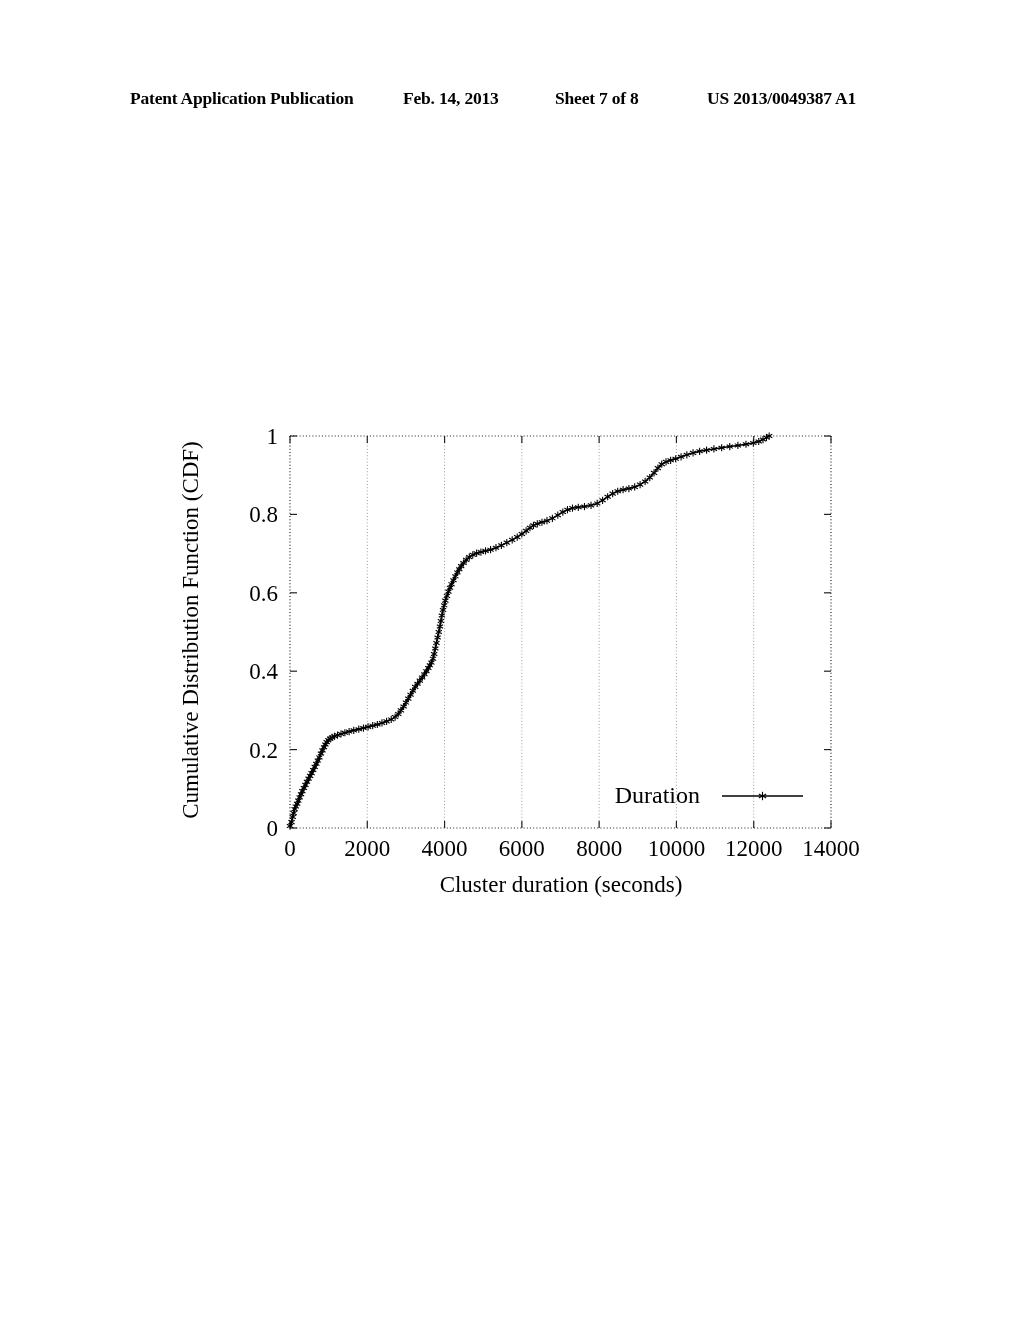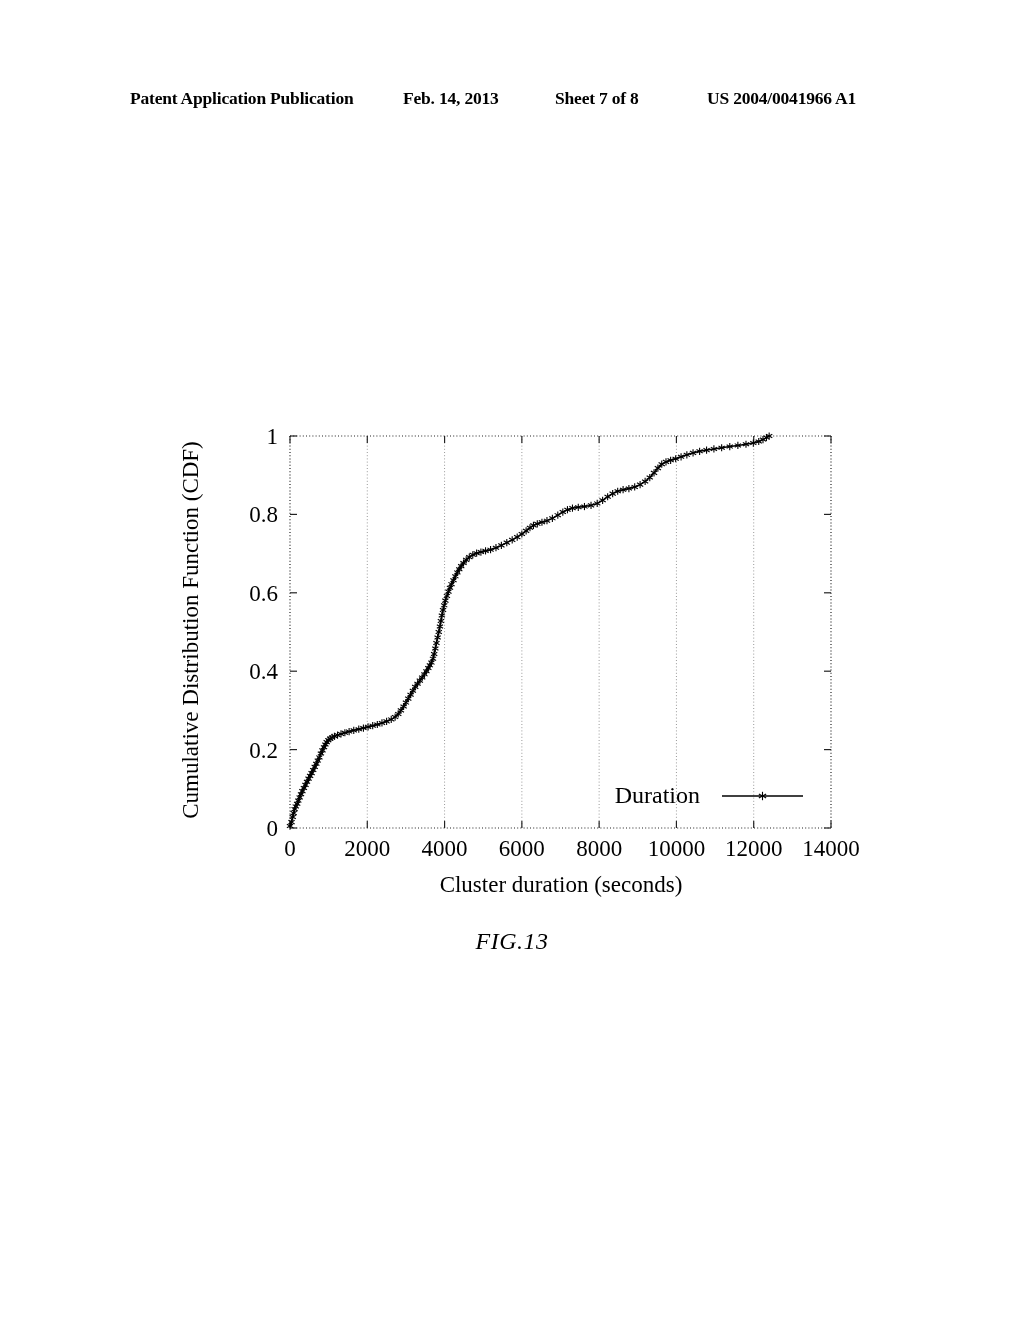--- a/index.html
+++ b/index.html
@@ -62,21 +62,21 @@
     letter-spacing: 0.5px;
   }
 </style>
 </head>
 <body>
 
 <div id="patent-header">
   <span class="h-pub">Patent Application Publication</span>
   <span class="h-date">Feb. 14, 2013</span>
   <span class="h-sheet">Sheet 7 of 8</span>
-  <span class="h-num">US 2004/0041966 A1</span>
+  <span class="h-num">US 2013/0049387 A1</span>
 </div>
 
 <div id="figure-block">
 
   <svg id="chart-svg" width="1024" height="1320" viewBox="0 0 1024 1320">
 
     <text id="y-axis-title" x="198" y="630" transform="rotate(-90 198 630)" text-anchor="middle" font-family="Liberation Serif, DejaVu Serif, serif" font-size="23" fill="#000">Cumulative Distribution Function (CDF)</text>
 
     <text id="x-axis-title" x="561" y="892" text-anchor="middle" font-family="Liberation Serif, DejaVu Serif, serif" font-size="23" fill="#000">Cluster duration (seconds)</text>
 
@@ -573,14 +573,13 @@
       </g>
     <g id="legend-layer">
         <text x="700" y="803" text-anchor="end" font-family="Liberation Serif, DejaVu Serif, serif" font-size="24" fill="#000">Duration</text>
         <line x1="722" y1="796" x2="803" y2="796" stroke="#000000" stroke-width="1.5"></line>
         <line x1="762.50" y1="791.80" x2="762.50" y2="800.20" stroke="#000000" stroke-width="1.1"></line>
         <line x1="758.86" y1="793.90" x2="766.14" y2="798.10" stroke="#000000" stroke-width="1.1"></line>
         <line x1="766.14" y1="793.90" x2="758.86" y2="798.10" stroke="#000000" stroke-width="1.1"></line>
       </g>
   </svg>
 
-  <div id="figure-caption">FIG.13</div>
 </div>
 
 </body></html>

